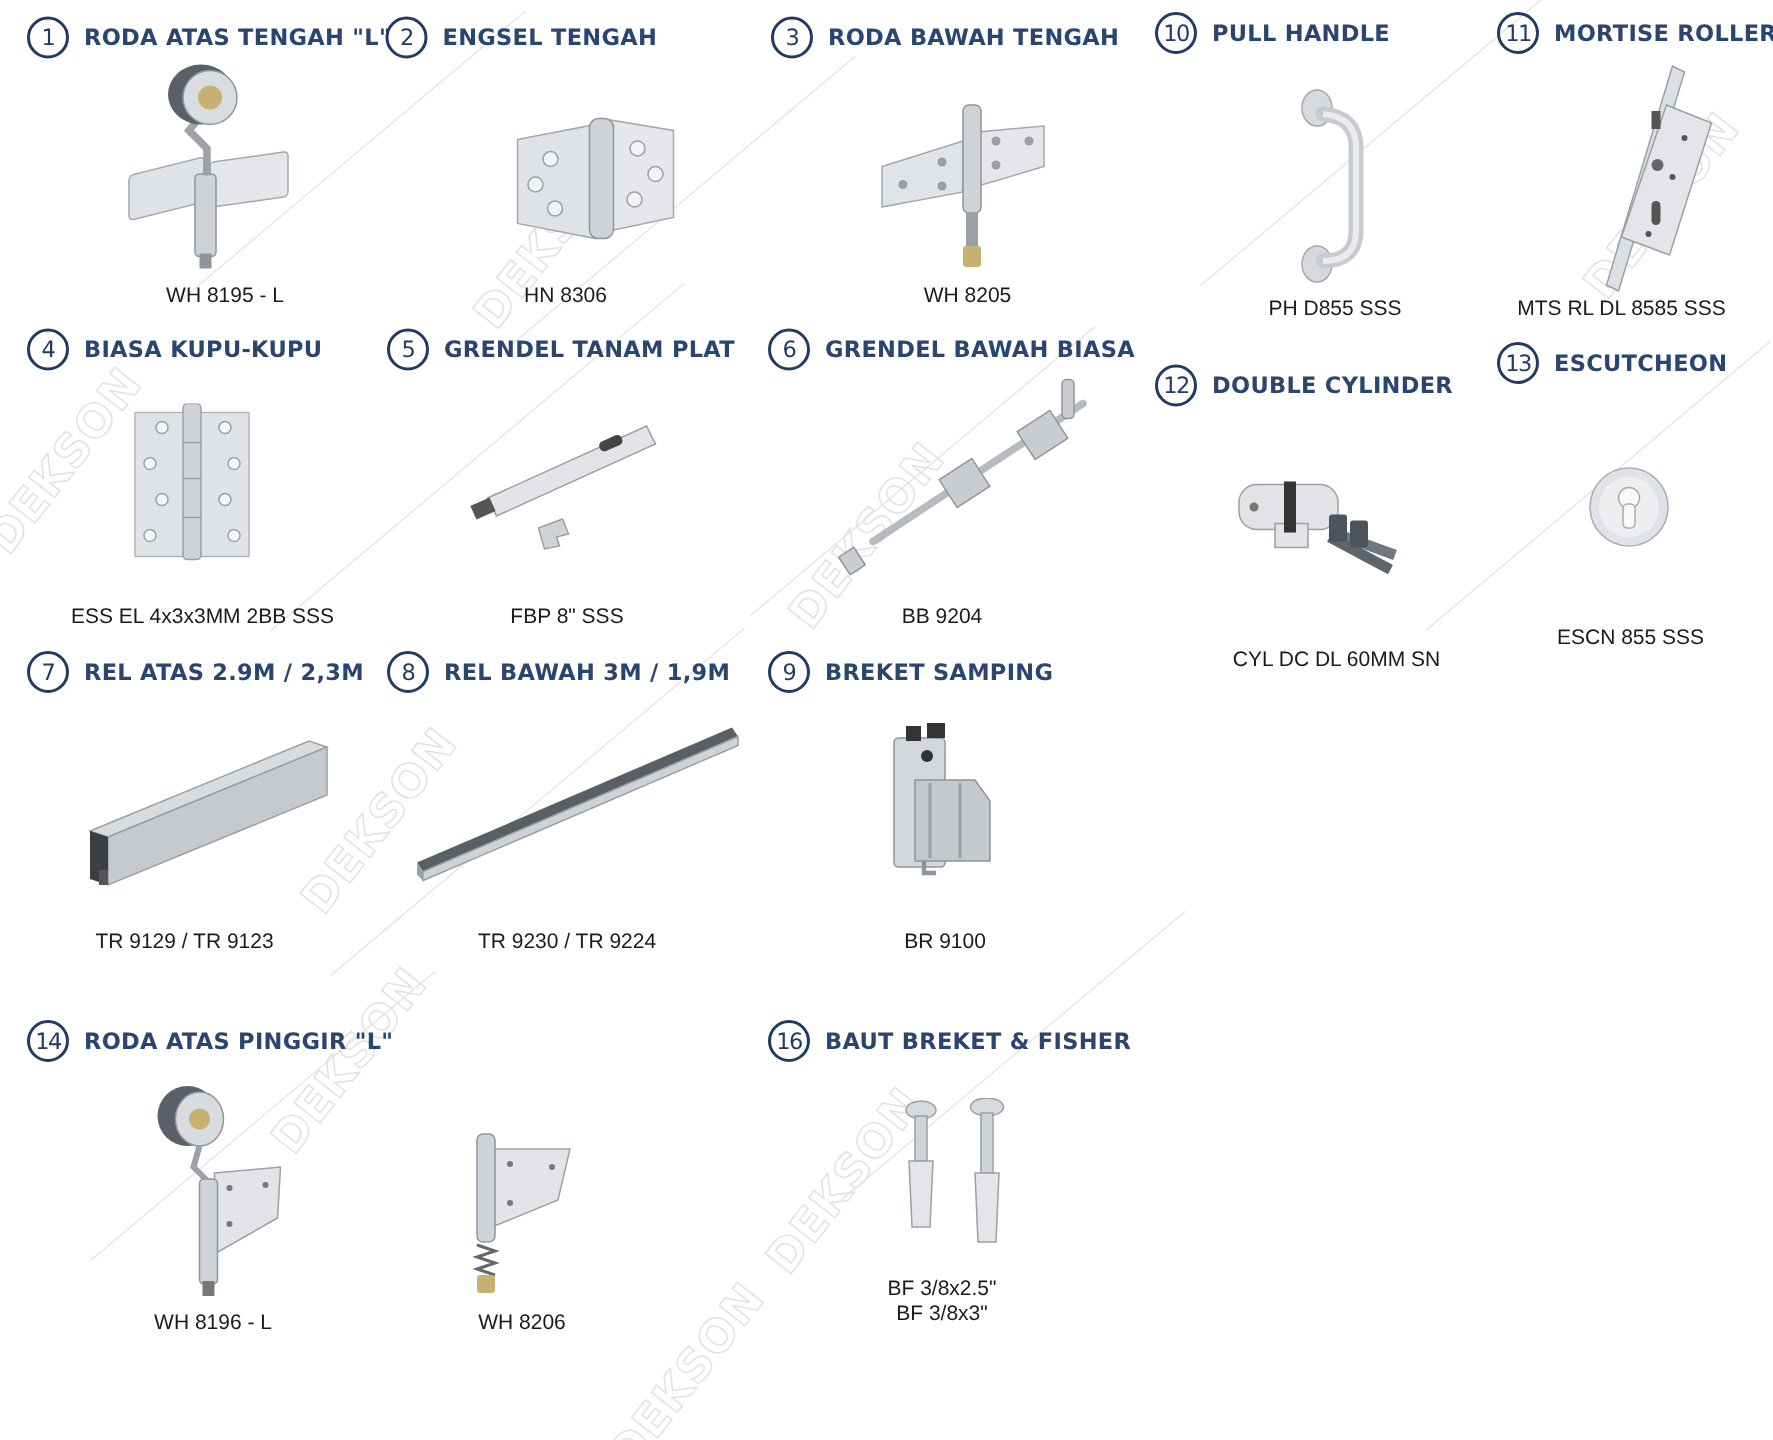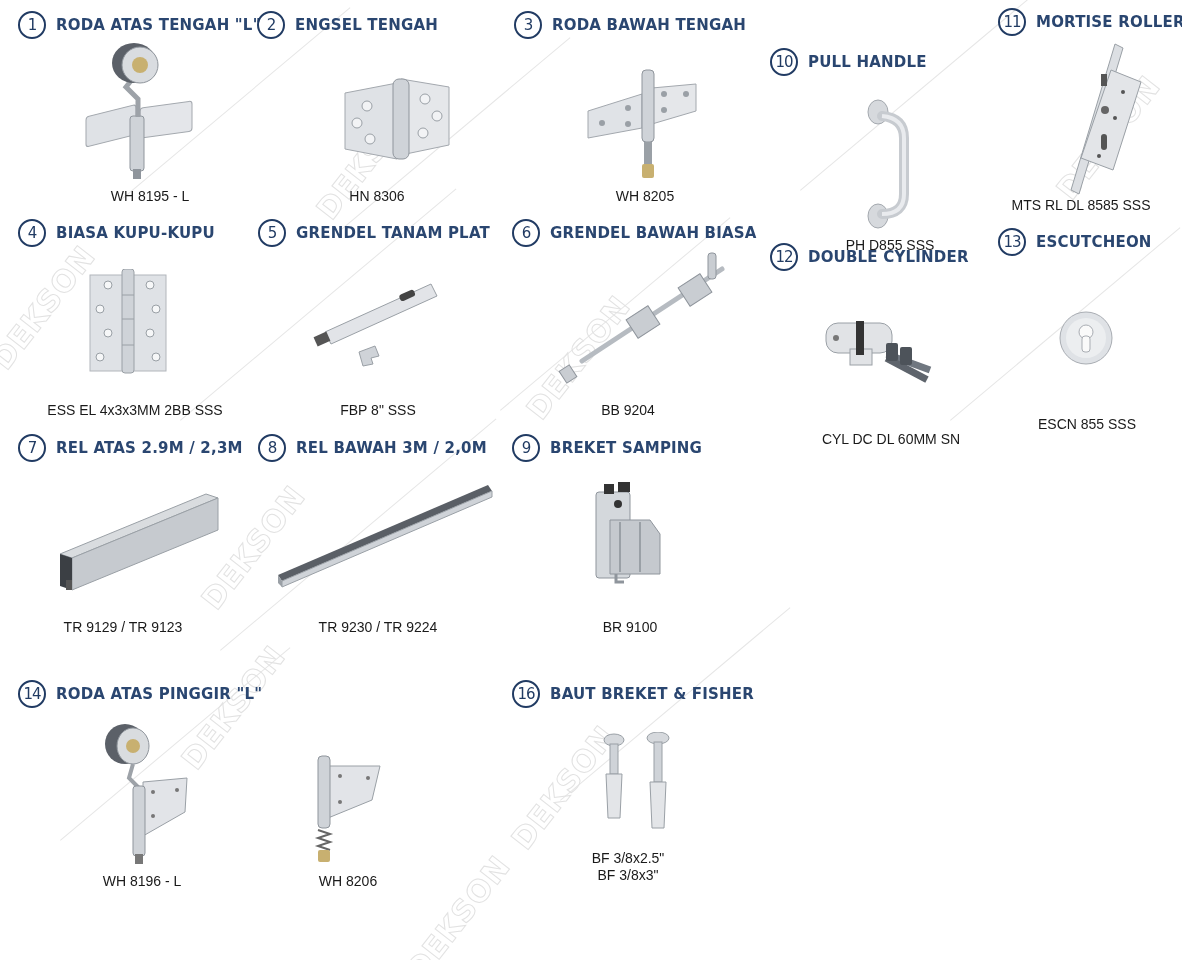--- a/index.html
+++ b/index.html
@@ -124,21 +124,21 @@
           <circle cx="44" cy="42" r="3" fill="#9aa0a6"></circle>
           <circle cx="44" cy="58" r="3" fill="#9aa0a6"></circle>
         <circle cx="80" cy="28" r="3" fill="#9aa0a6"></circle>
           <circle cx="102" cy="28" r="3" fill="#9aa0a6"></circle>
           <circle cx="80" cy="44" r="3" fill="#9aa0a6"></circle>
       </svg>
     </div>
     <div class="item-code" style="left:0;top:177px;width:262px;">WH 8205</div>
   </div>
 
-  <div class="item" style="left:770px;top:8px;width:220px;height:210px;margin-top:40px;">
+  <div class="item" style="left:770px;top:8px;width:220px;height:210px;">
     <div class="item-head">
       <div class="num-circle">10</div>
       <div class="item-title">PULL HANDLE</div>
     </div>
     <div class="item-img" style="left:90px;top:50px;width:60px;height:135px;">
       <svg width="60" height="135" viewBox="0 0 60 135">
         <ellipse cx="18" cy="14" rx="10" ry="12" fill="#d6d9dd" stroke="#a3a8ae"></ellipse>
         <ellipse cx="18" cy="118" rx="10" ry="12" fill="#d6d9dd" stroke="#a3a8ae"></ellipse>
         <path d="M22 18 Q44 20 44 40 L44 96 Q44 116 22 116" stroke="#c7cbd0" stroke-width="10" fill="none" stroke-linecap="round"></path>
         <path d="M22 18 Q44 20 44 40 L44 96 Q44 116 22 116" stroke="#e9ebee" stroke-width="4" fill="none"></path>
@@ -273,21 +273,21 @@
         <polygon points="2,70 14,74 14,106 2,102" fill="#3b3f44"></polygon>
         <rect x="8" y="96" width="6" height="10" fill="#555"></rect>
       </svg>
     </div>
     <div class="item-code" style="left:0;top:185px;width:210px;">TR 9129 / TR 9123</div>
   </div>
 
   <div class="item" style="left:258px;top:434px;width:240px;height:210px;">
     <div class="item-head">
       <div class="num-circle">8</div>
-      <div class="item-title">REL BAWAH 3M / 2,0M</div>
+      <div class="item-title">REL BAWAH 3M / 1,9M</div>
     </div>
     <div class="item-img" style="left:18px;top:45px;width:220px;height:110px;">
       <svg width="220" height="110" viewBox="0 0 220 110">
         <polygon points="2,96 212,6 216,12 6,102" fill="#5a5f66"></polygon>
         <polygon points="2,96 6,102 6,108 2,104" fill="#9aa0a6"></polygon>
         <polygon points="6,102 216,12 216,18 6,108" fill="#cfd3d8" stroke="#9aa0a6"></polygon>
       </svg>
     </div>
     <div class="item-code" style="left:0;top:185px;width:240px;">TR 9230 / TR 9224</div>
   </div>

